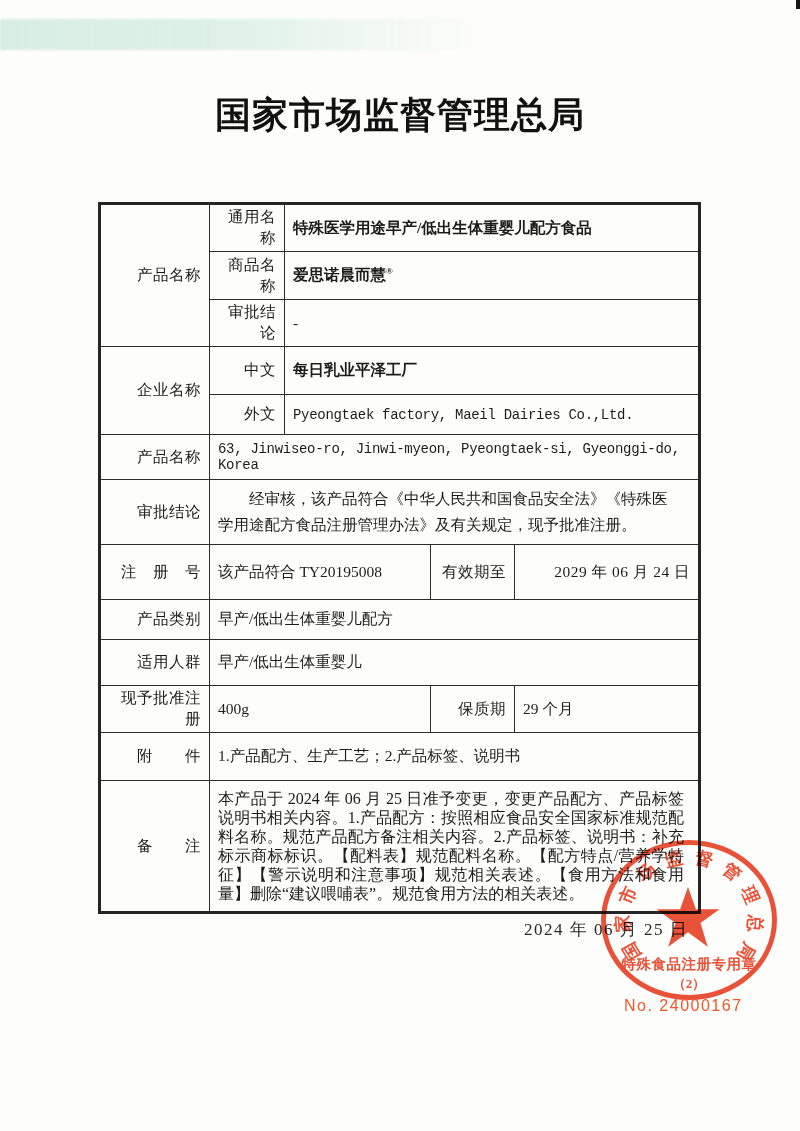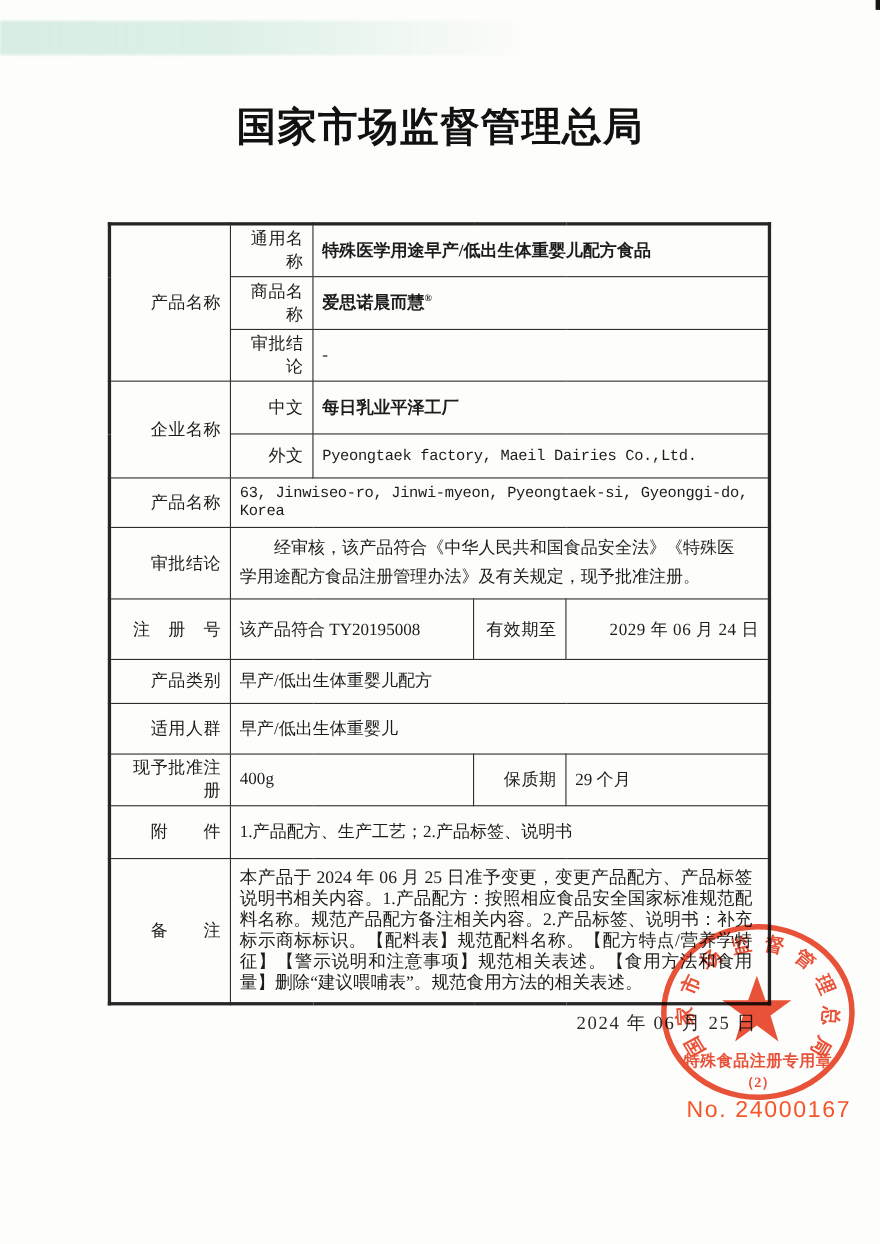--- a/index.html
+++ b/index.html
@@ -66,21 +66,21 @@
     position:absolute;left:0;top:115px;width:100%;text-align:center;
     font-size:14.5px;font-weight:bold;color:#e8452a;letter-spacing:.5px;white-space:nowrap;
   }
   .stamp-line2{
     position:absolute;left:0;top:135px;width:100%;text-align:center;
     font-size:13px;font-weight:bold;color:#e8452a;
   }
   .serial-no{
     position:absolute;left:624px;top:997px;
     font-family:"Liberation Sans","DejaVu Sans",sans-serif;
-    font-size:21px;font-weight:500;color:#f4562a;letter-spacing:1.5px;white-space:nowrap;
+    font-size:16px;font-weight:500;color:#f4562a;letter-spacing:1.5px;white-space:nowrap;
     z-index:6;
   }
 </style>
 </head>
 <body>
 
 <div class="scan-band"></div>
 <div class="corner-mark"></div>
 
 <div class="doc-title">

